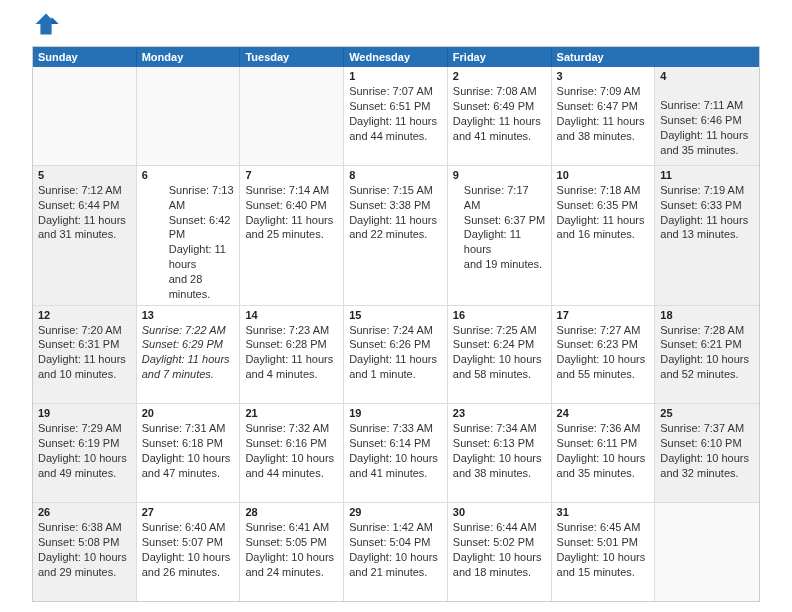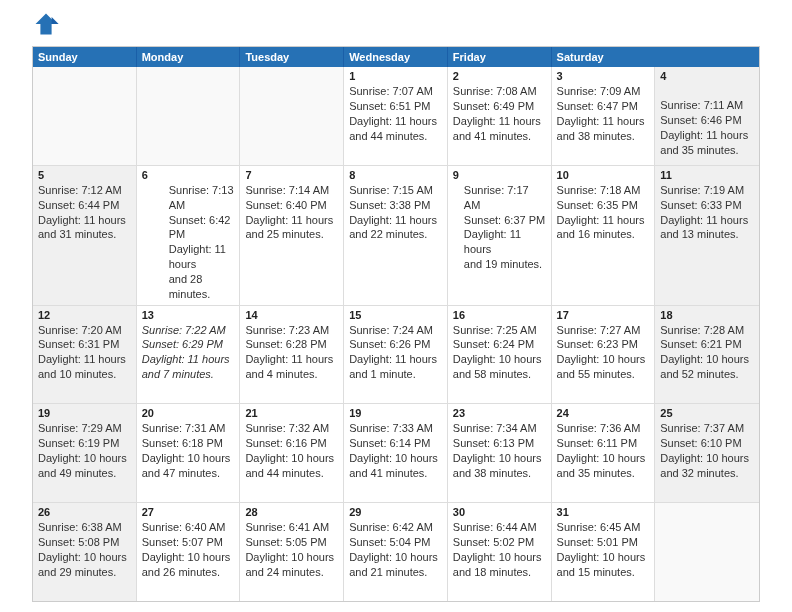--- a/index.html
+++ b/index.html
@@ -342,21 +342,21 @@
           </div>
           <div class="cal-cell">
             <div class="day-num">28</div>
             <div class="cell-text" style="white-space: pre-line;">Sunrise: 6:41 AM
 Sunset: 5:05 PM
 Daylight: 10 hours
 and 24 minutes.</div>
           </div>
           <div class="cal-cell">
             <div class="day-num">29</div>
-            <div class="cell-text" style="white-space: pre-line;">Sunrise: 6:42 AM
+            <div class="cell-text" style="white-space: pre-line;">Sunrise: 1:42 AM
 Sunset: 5:04 PM
 Daylight: 10 hours
 and 21 minutes.</div>
           </div>
           <div class="cal-cell">
             <div class="day-num">30</div>
             <div class="cell-text" style="white-space: pre-line;">Sunrise: 6:44 AM
 Sunset: 5:02 PM
 Daylight: 10 hours
 and 18 minutes.</div>

